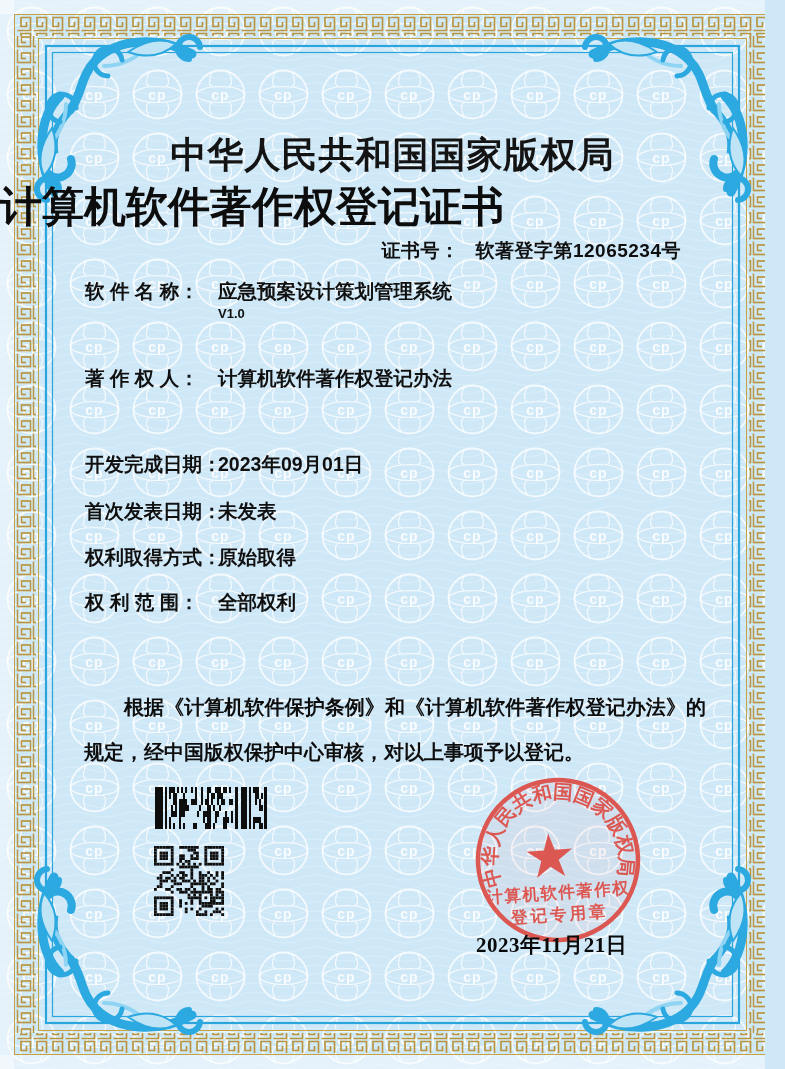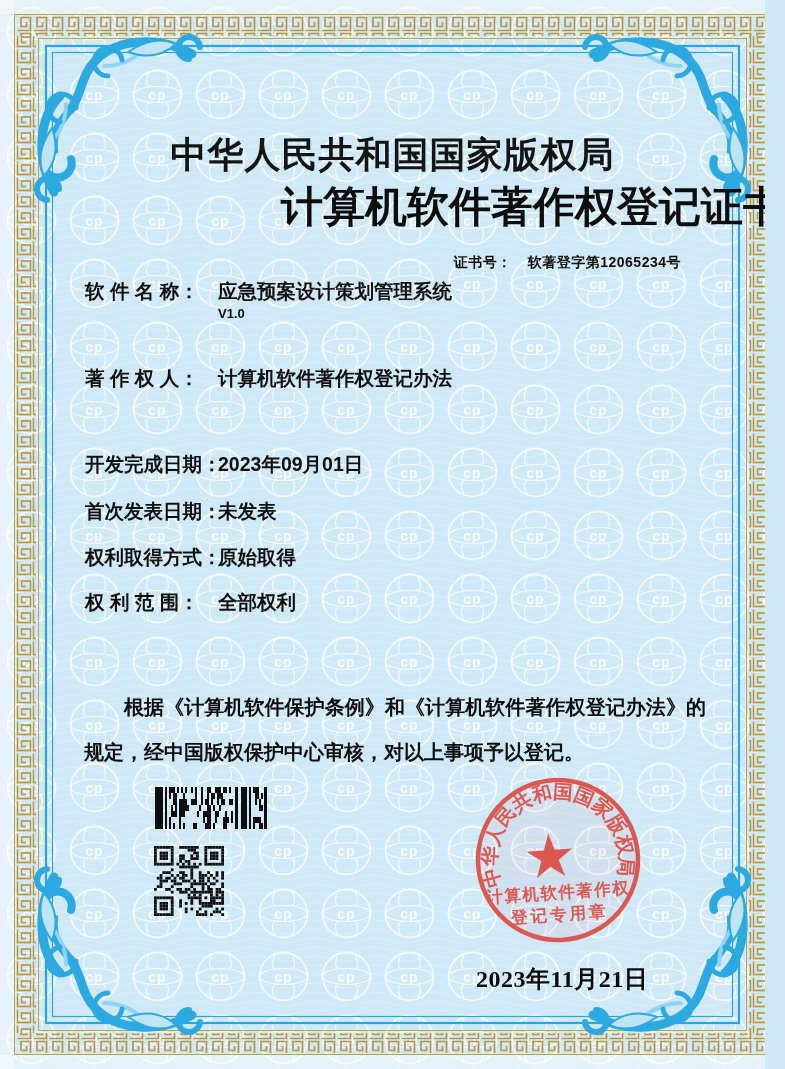--- a/index.html
+++ b/index.html
@@ -9,41 +9,41 @@
     font-family:"Liberation Sans",sans-serif;
   }
   svg.layer{position:absolute;left:0;top:0;width:785px;height:1069px;pointer-events:none;}
   .abs{position:absolute;}
   .title-main{
     left:0;top:131px;width:785px;text-align:center;
     font-family:"Liberation Serif",serif;font-weight:700;
     font-size:36px;letter-spacing:1px;color:#141414;
   }
   .title-sub{
-    left:0;top:179px;width:785px;text-align:right;
+    left:0;top:179px;width:785px;text-align:left;
     font-family:"Liberation Serif",serif;font-weight:700;
     font-size:42px;letter-spacing:0px;color:#0d0d0d;
   }
   .cert-no{
-    top:254px;right:84px;font-size:14px;font-weight:700;letter-spacing:.5px;
+    top:238px;right:84px;font-size:19px;font-weight:700;letter-spacing:.5px;
     white-space:nowrap;
   }
   .cert-no .gap{display:inline-block;width:16px;}
   .row{left:85px;font-size:19.5px;font-weight:700;white-space:nowrap;line-height:1.25;}
   .row .label{display:inline-block;width:133px;}
   .row .value{display:inline-block;text-align:center;}
   .value2{left:218px;font-size:13px;font-weight:700;}
   .statement{
     left:84px;top:685px;width:622px;
     font-size:20px;font-weight:700;line-height:45px;
     text-align:justify;text-indent:40px;color:#0e0e0e;
   }
   .date{
     left:476px;top:931px;font-family:"Liberation Serif",serif;
-    font-size:24px;font-weight:700;letter-spacing:.5px;color:#0a0a0a;margin-top:32px;
+    font-size:21px;font-weight:700;letter-spacing:.5px;color:#0a0a0a;
   }
   .code{position:absolute;}
 </style>
 </head>
 <body>
 
 <div class="page">
 
   <svg class="layer" width="785" height="1069" viewBox="0 0 785 1069">
     <defs>

